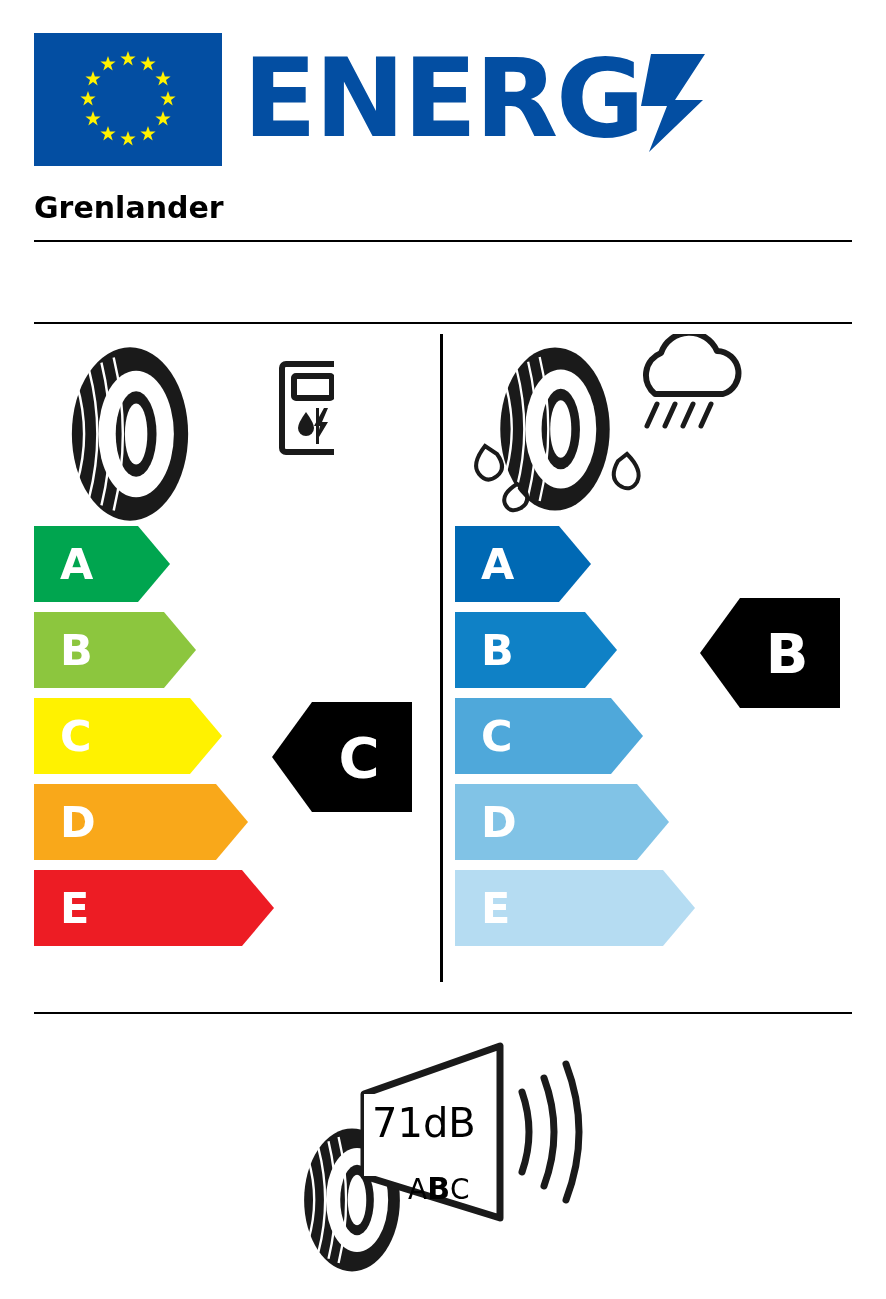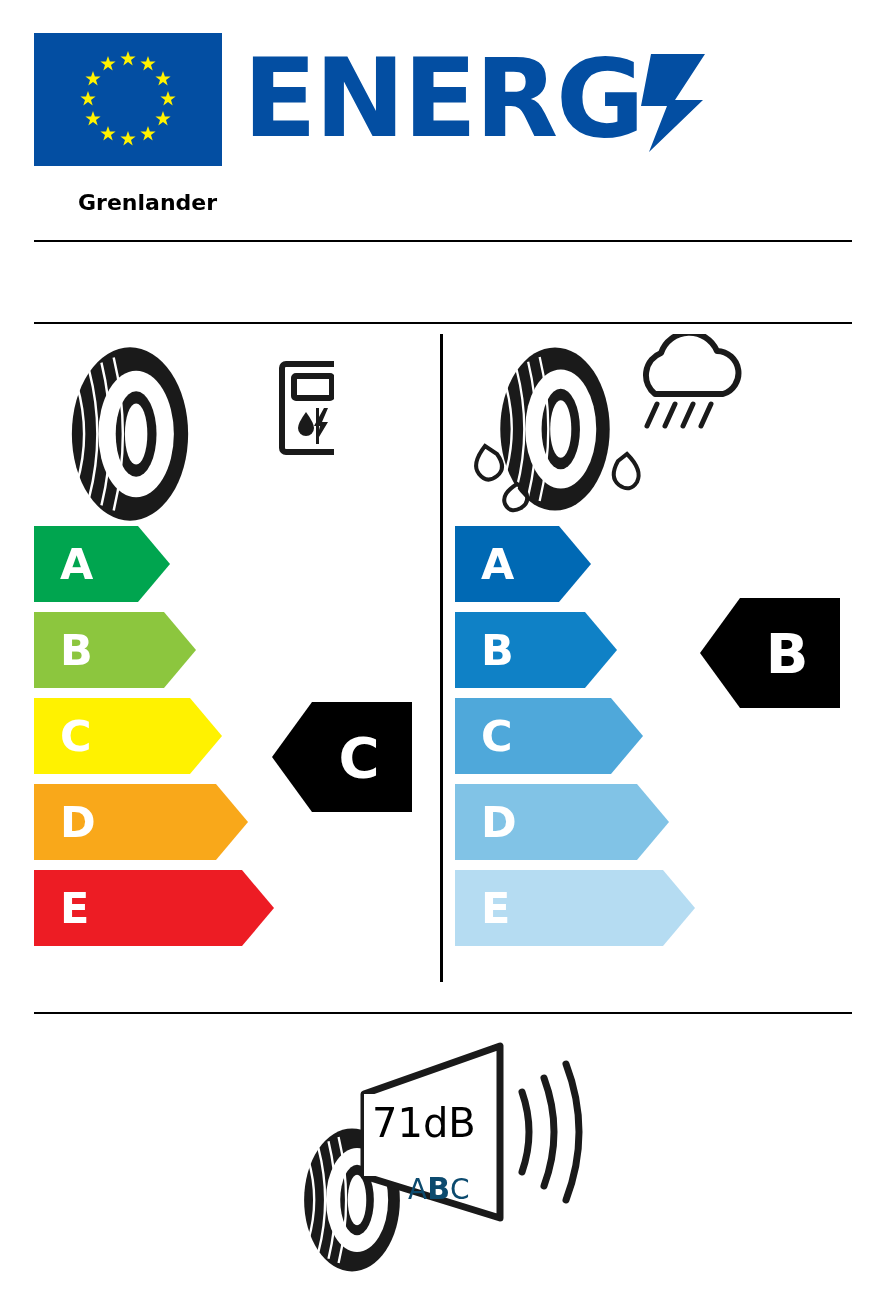--- a/index.html
+++ b/index.html
@@ -26,25 +26,24 @@
 
   .energy-word {
     position: absolute;
     left: 243px; top: 48px;
     width: 470px; height: 110px;
   }
 
   .brand-name {
     position: absolute;
     left: 34px; top: 190px;
-    font-size: 22px;
+    font-size: 30px;
     font-weight: bold;
     letter-spacing: 0px;
     color: #000;
-    margin-left: 44px;
   }
 
   .rule {
     position: absolute;
     background: #000;
     height: 2px;
   }
   .rule-1 { left: 34px; top: 240px; width: 818px; }
   .rule-2 { left: 34px; top: 322px; width: 818px; }
   .rule-3 { left: 34px; top: 1012px; width: 818px; }
@@ -107,21 +106,21 @@
     left: 372px; top: 1100px;
     font-size: 40px;
     font-weight: normal;
     color: #000;
     letter-spacing: 0px;
   }
   .noise-class {
     position: absolute;
     left: 408px; top: 1171px;
     font-size: 28px;
-    color: #0c4a6e;
+    color: #000000;
     text-align: center;
   }
   .noise-class .sel { font-weight: bold; font-size: 30px; }
   .noise-class .dim { font-weight: normal; }
 </style>
 </head>
 <body>
 
 <div class="eu-flag">
   <svg class="eu-stars" viewBox="0 0 188 133">

